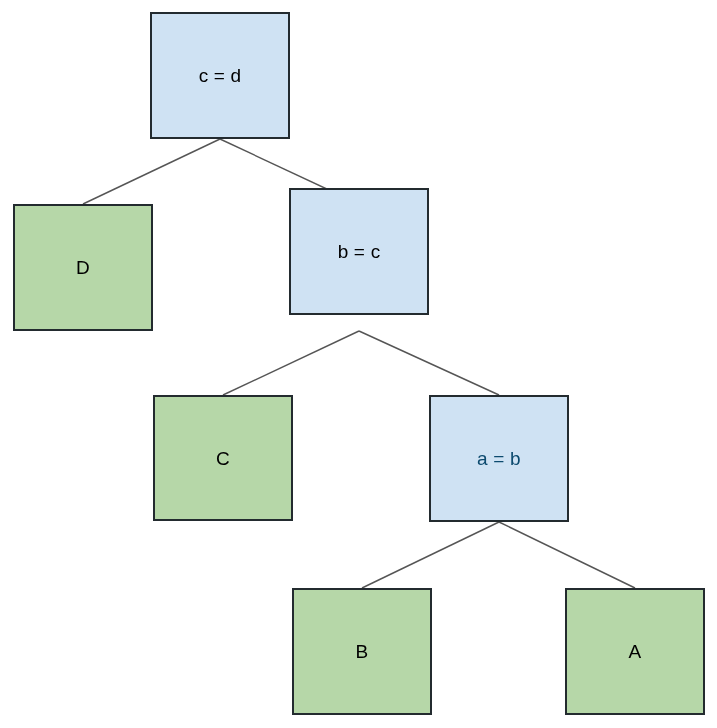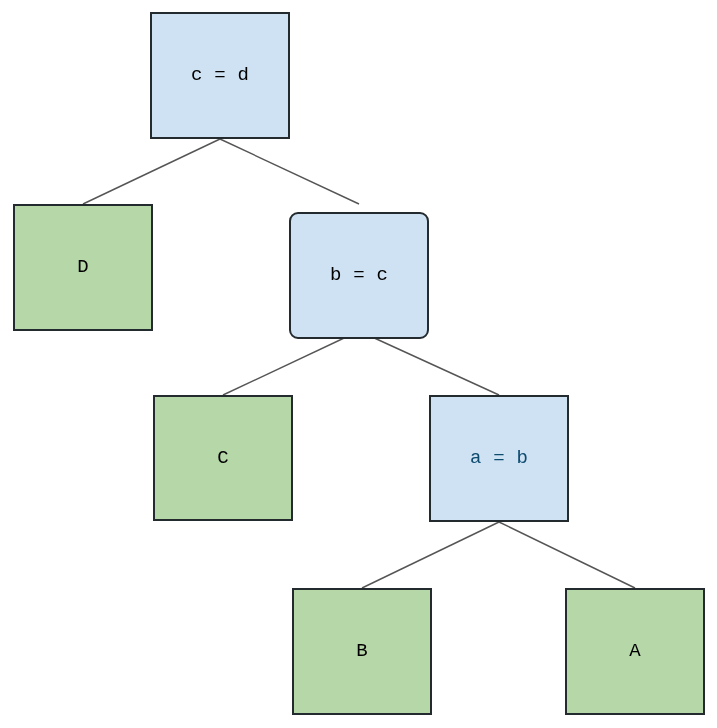--- a/index.html
+++ b/index.html
@@ -6,21 +6,21 @@
     margin: 0;
     padding: 0;
     background: #ffffff;
   }
   #canvas {
     position: relative;
     width: 717px;
     height: 728px;
     background: #ffffff;
     overflow: hidden;
-    font-family: Liberation Mono, monospace;
+    font-family: Liberation Sans, sans-serif;
   }
   #edge-layer {
     position: absolute;
     left: 0;
     top: 0;
     width: 717px;
     height: 728px;
     pointer-events: none;
   }
   .node {
@@ -56,20 +56,20 @@
       <line x1="220" y1="139" x2="359" y2="204" stroke="#555555" stroke-width="1.4" shape-rendering="geometricPrecision"></line>
       <line x1="359" y1="331" x2="223" y2="395" stroke="#555555" stroke-width="1.4" shape-rendering="geometricPrecision"></line>
       <line x1="359" y1="331" x2="499" y2="395" stroke="#555555" stroke-width="1.4" shape-rendering="geometricPrecision"></line>
       <line x1="499" y1="522" x2="362" y2="588" stroke="#555555" stroke-width="1.4" shape-rendering="geometricPrecision"></line>
       <line x1="499" y1="522" x2="635" y2="588" stroke="#555555" stroke-width="1.4" shape-rendering="geometricPrecision"></line>
     </svg>
 
   <div id="node-layer">
       <div class="node op" style="left: 150px; top: 12px; width: 140px; height: 127px; background: rgb(207, 226, 243); border-color: rgb(35, 43, 47);"><span class="node-label" style="color: rgb(0, 0, 0);">c = d</span></div>
       <div class="node leaf" style="left: 13px; top: 204px; width: 140px; height: 127px; background: rgb(182, 215, 168); border-color: rgb(35, 43, 47);"><span class="node-label" style="color: rgb(0, 0, 0);">D</span></div>
-      <div class="node op" style="left: 289px; top: 212px; width: 140px; height: 127px; background: rgb(207, 226, 243); border-color: rgb(35, 43, 47); border-radius: 9px;"><span class="node-label" style="color: rgb(0, 0, 0);">b = c</span></div>
+      <div class="node op" style="left: 289px; top: 188px; width: 140px; height: 127px; background: rgb(207, 226, 243); border-color: rgb(35, 43, 47);"><span class="node-label" style="color: rgb(0, 0, 0);">b = c</span></div>
       <div class="node leaf" style="left: 153px; top: 395px; width: 140px; height: 126px; background: rgb(182, 215, 168); border-color: rgb(35, 43, 47);"><span class="node-label" style="color: rgb(0, 0, 0);">C</span></div>
       <div class="node op" style="left: 429px; top: 395px; width: 140px; height: 127px; background: rgb(207, 226, 243); border-color: rgb(35, 43, 47);"><span class="node-label" style="color: #0c4a6e;">a = b</span></div>
       <div class="node leaf" style="left: 292px; top: 588px; width: 140px; height: 127px; background: rgb(182, 215, 168); border-color: rgb(35, 43, 47);"><span class="node-label" style="color: rgb(0, 0, 0);">B</span></div>
       <div class="node leaf" style="left: 565px; top: 588px; width: 140px; height: 127px; background: rgb(182, 215, 168); border-color: rgb(35, 43, 47);"><span class="node-label" style="color: rgb(0, 0, 0);">A</span></div>
     </div>
 
 </div>
 
 </body></html>

